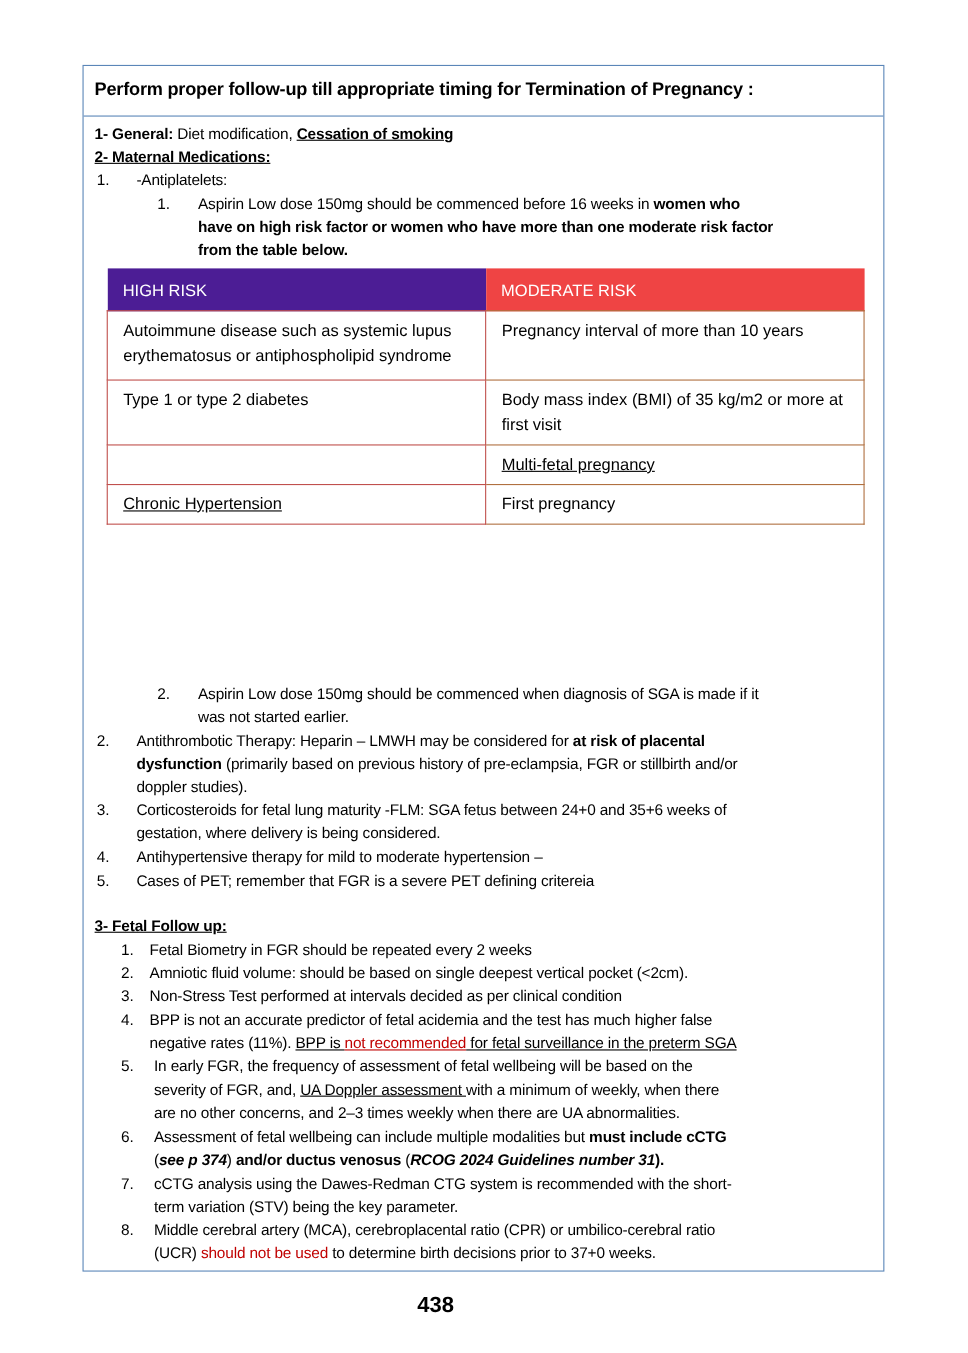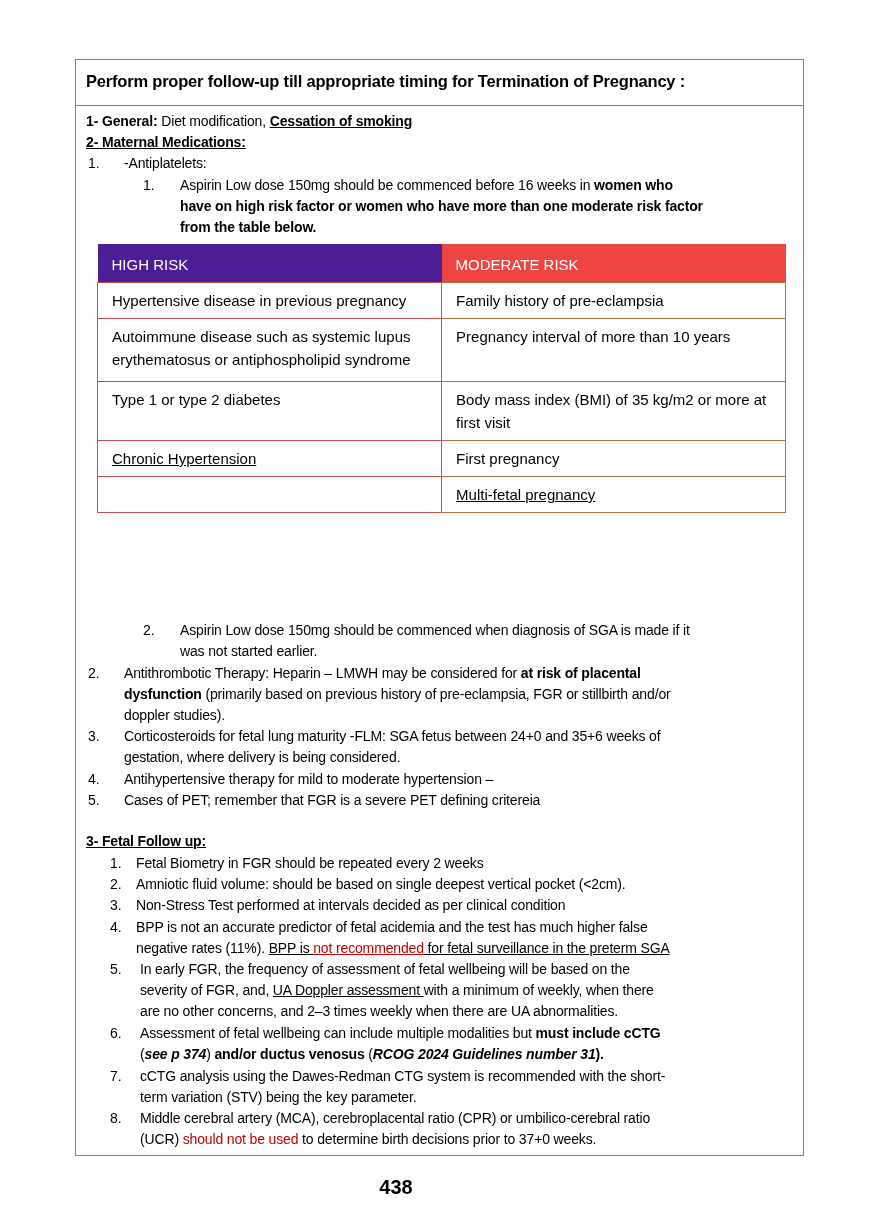--- a/index.html
+++ b/index.html
@@ -44,38 +44,34 @@
 
 <table class="risk">
   <thead>
     <tr>
       <th class="h1">HIGH RISK</th>
       <th class="h2">MODERATE RISK</th>
     </tr>
   </thead>
   <tbody>
     <tr>
-      <td>Hypertensive disease in previous pregnancy</td>
-      <td class="c2">Family history of pre-eclampsia</td>
-    </tr>
-    <tr>
       <td style="padding-bottom:10px;">Autoimmune disease such as systemic lupus erythematosus or antiphospholipid syndrome</td>
       <td class="c2">Pregnancy interval of more than 10 years</td>
     </tr>
     <tr>
       <td>Type 1 or type 2 diabetes</td>
       <td class="c2">Body mass index (BMI) of 35 kg/m2 or more at first visit</td>
     </tr>
     <tr>
+      <td>&nbsp;</td>
+      <td class="c2 u">Multi-fetal pregnancy</td>
+    </tr>
+    <tr>
       <td class="u">Chronic Hypertension</td>
       <td class="c2">First pregnancy</td>
-    </tr>
-    <tr>
-      <td>&nbsp;</td>
-      <td class="c2 u">Multi-fetal pregnancy</td>
     </tr>
   </tbody>
 </table>
 
 <div class="num" style="left:143px;top:620px;">2.</div>
 <div class="t" style="left:180px;top:620px;">Aspirin Low dose 150mg should be commenced when diagnosis of SGA is made if it</div>
 <div class="t" style="left:180px;top:641px;">was not started earlier.</div>
 
 <div class="num" style="left:88px;top:663px;">2.</div>
 <div class="t" style="left:124px;top:663px;"><span>Antithrombotic Therapy: Heparin – LMWH may be considered for </span><span class="b">at  risk  of placental</span></div>

